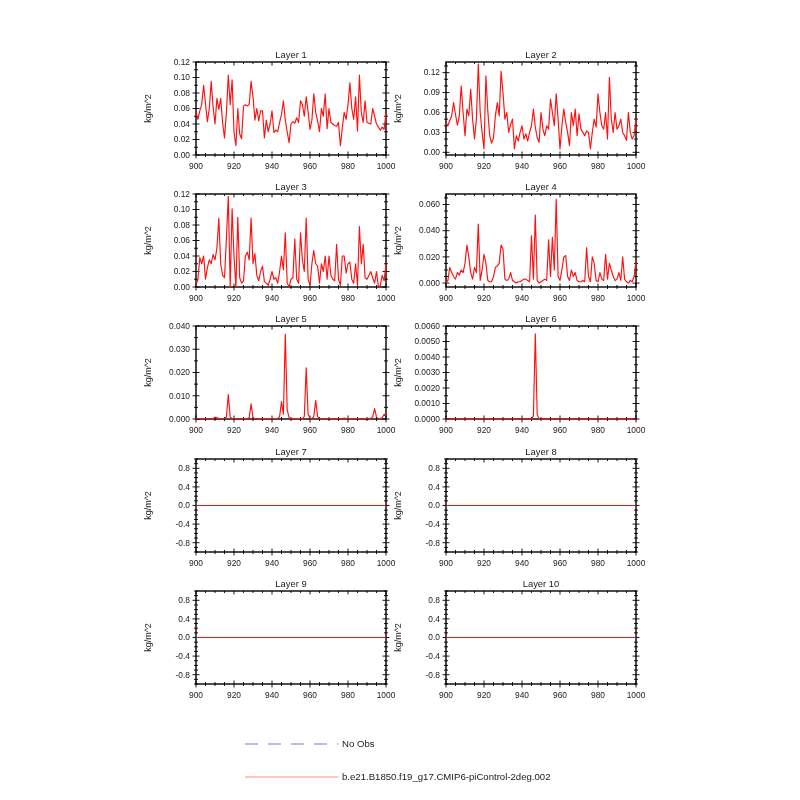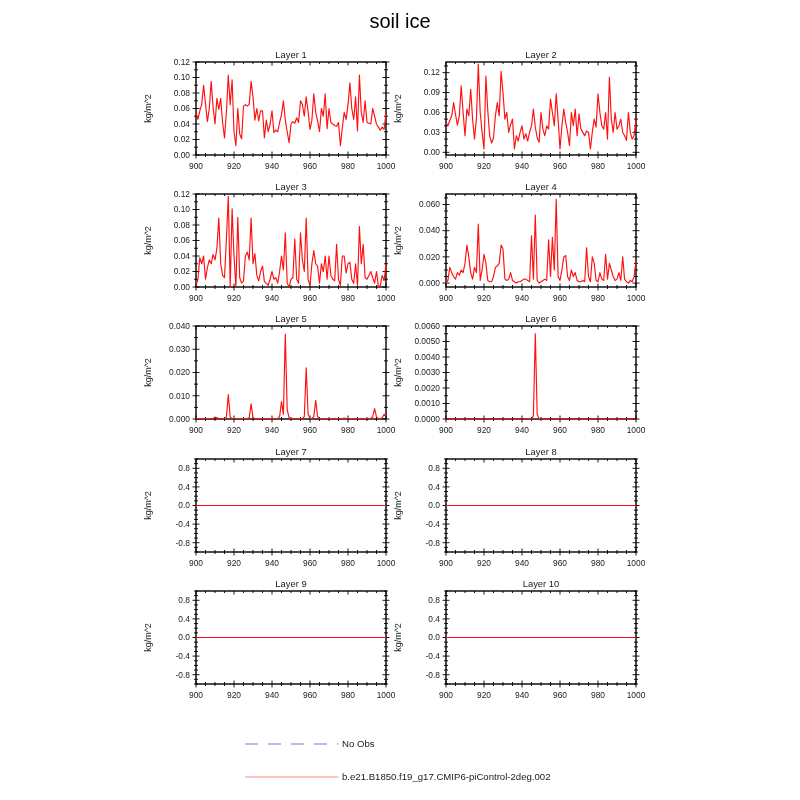--- a/index.html
+++ b/index.html
@@ -11,21 +11,20 @@
   svg text{font-family:"Liberation Sans", sans-serif;fill:#1a1a1a;}
   .tick-lab{font-size:8.4px;}
   .sub-title{font-size:9.4px;}
   .ylab{font-size:9px;}
   .leg-lab{font-size:9.6px;}
 </style>
 </head>
 <body>
 
 <div id="canvas">
-  <h1 id="main-title">soil ice</h1>
   <div id="plots">
       <svg width="260" height="133" class="subplot" style="left: 140px; top: 48px;">
         <text x="151" y="10" text-anchor="middle" class="sub-title">Layer 1</text>
         <text x="11" y="60.5" text-anchor="middle" class="ylab" transform="rotate(-90 11 60.5)">kg/m^2</text>
         <rect x="56" y="14" width="190" height="93" fill="none" stroke="#000000" stroke-width="1.4"></rect>
         <line x1="56" y1="103.5" x2="56" y2="110.5" stroke="#000000" stroke-width="0.9"></line>
         <line x1="56" y1="14" x2="56" y2="17.5" stroke="#000000" stroke-width="0.9"></line>
         <text x="56" y="120.5" text-anchor="middle" class="tick-lab">900</text>
         <line x1="94" y1="103.5" x2="94" y2="110.5" stroke="#000000" stroke-width="0.9"></line>
         <line x1="94" y1="14" x2="94" y2="17.5" stroke="#000000" stroke-width="0.9"></line>

